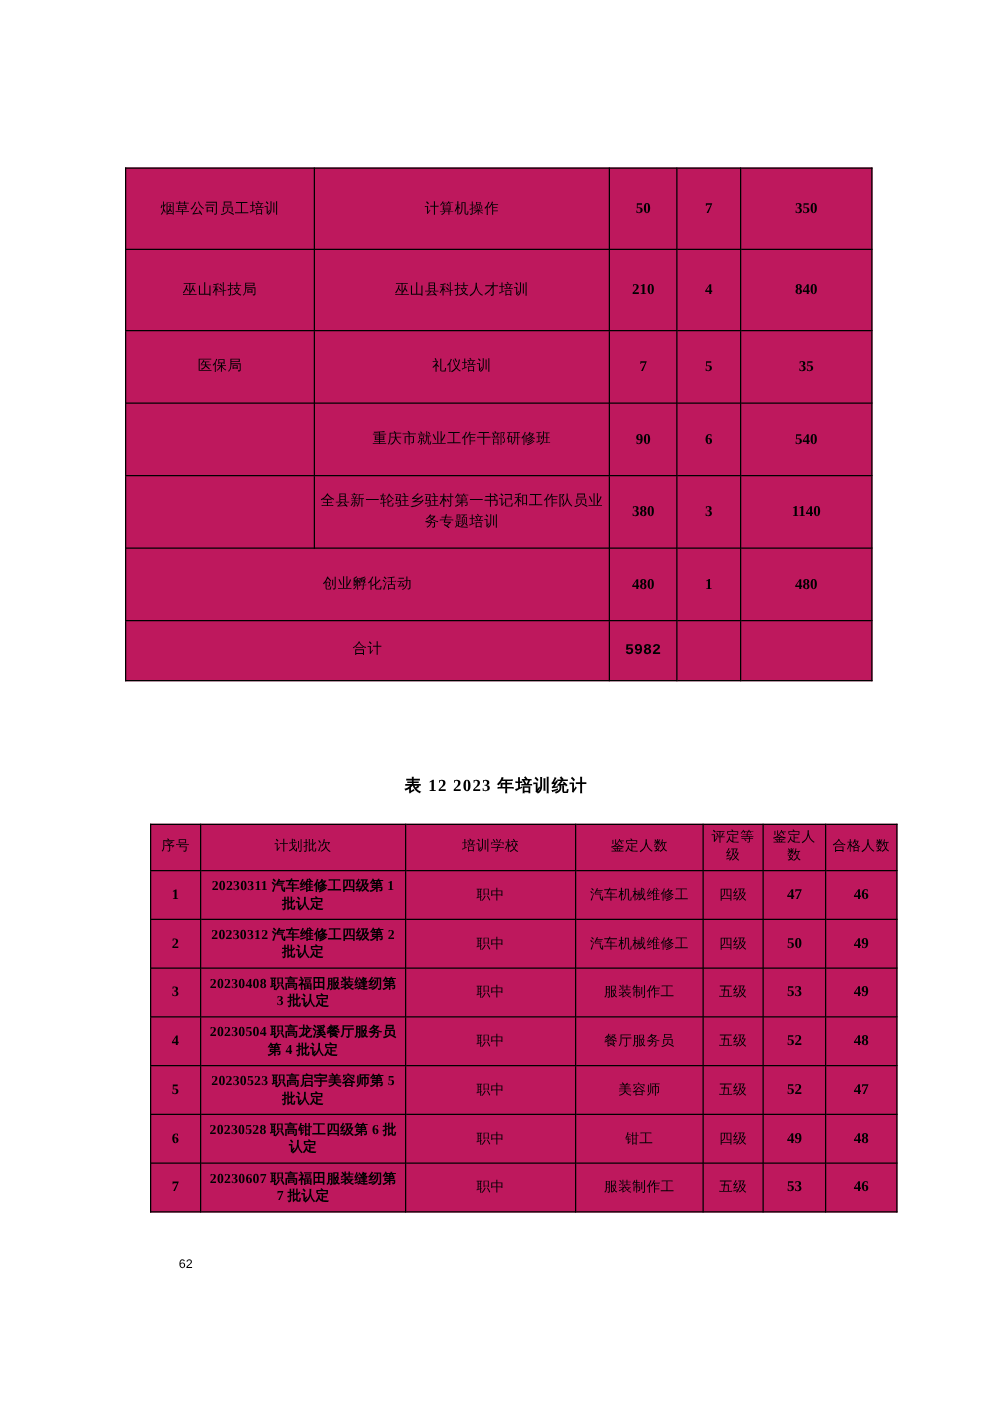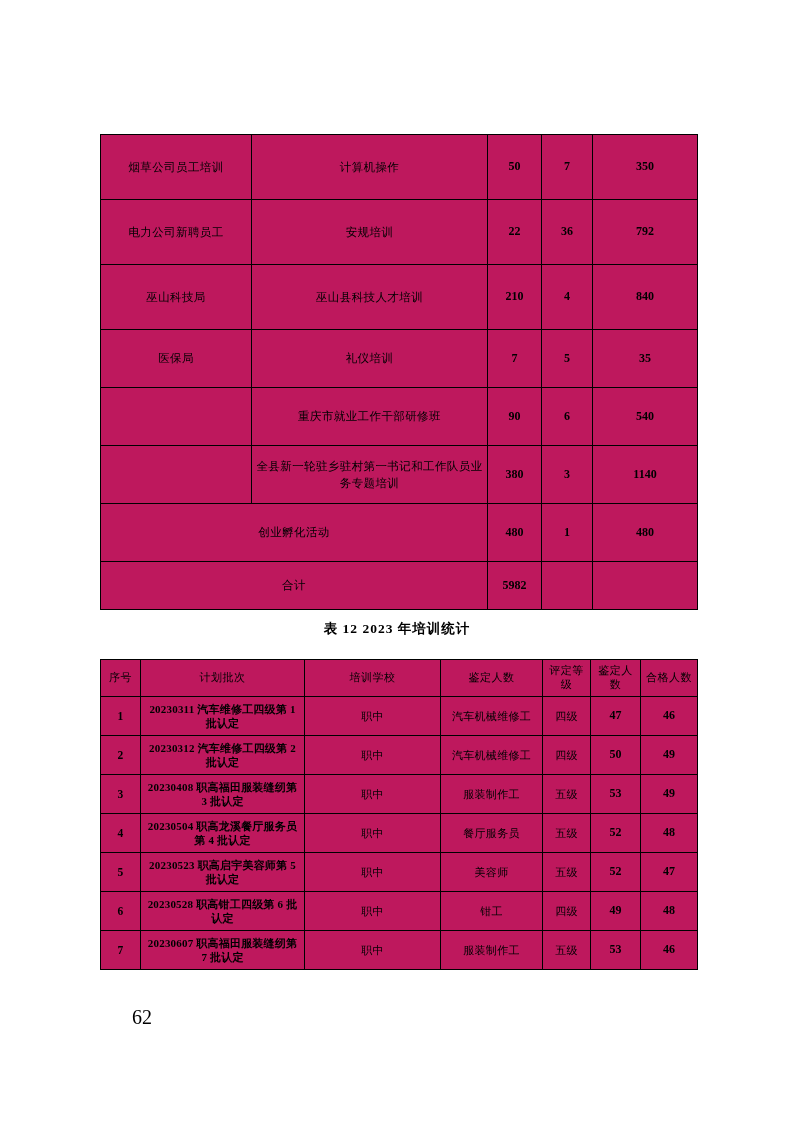--- a/index.html
+++ b/index.html
@@ -50,42 +50,42 @@
   }
   #table-continued td {
     font-size: 11.5px;
     line-height: 1.45;
     letter-spacing: 0.4px;
   }
   #table-continued td.org      { height: 62px; }
   #table-continued td.num      { font-family: "Liberation Serif", serif; font-weight: bold; font-size: 12px; letter-spacing: 0; }
   #table-continued tr.r-tall td { height: 62px; }
   #table-continued tr.r-mid  td { height: 55px; }
-  #table-continued tr.r-sum  td { height: 45px; }
+  #table-continued tr.r-sum  td { height: 45px; font-family: Liberation Mono, monospace; }
 
   
   #table-caption {
     position: absolute;
     left: 0;
     top: 620px;
     width: 794px;
     text-align: center;
     font-size: 13.5px;
     font-weight: bold;
     letter-spacing: 1px;
   }
 
   
   #table2-wrap {
     position: absolute;
     left: 100px;
     top: 659px;
     width: 597px;
   }
-  #table2 { width: 597px; }
+  #table2 { width: 597px; margin-left: 20px; }
   #table2 th {
     font-size: 11px;
     line-height: 1.25;
     height: 34px;
     letter-spacing: 0.5px;
   }
   #table2 td {
     font-size: 11px;
     line-height: 1.3;
     height: 36px;
@@ -105,24 +105,24 @@
   #table2 td.cnt {
     font-family: "Liberation Serif", serif;
     font-weight: bold;
     font-size: 12px;
     letter-spacing: 0;
   }
 
   
   #page-number {
     position: absolute;
-    left: 132px;
+    left: 143px;
     top: 1006px;
-    font-size: 20px;
-    font-family: Liberation Serif, serif;
+    font-size: 10px;
+    font-family: Liberation Sans, sans-serif;
   }
 </style>
 </head>
 <body>
 
 <div class="page">
 
   <div id="table-continued-wrap">
     <table id="table-continued">
       <colgroup>
@@ -134,27 +134,20 @@
       </colgroup>
       <tbody>
         <tr class="r-tall">
           <td class="org">烟草公司员工培训</td>
           <td class="proj">计算机操作</td>
           <td class="num">50</td>
           <td class="num">7</td>
           <td class="num">350</td>
         </tr>
         <tr class="r-tall">
-          <td class="org">电力公司新聘员工</td>
-          <td class="proj">安规培训</td>
-          <td class="num">22</td>
-          <td class="num">36</td>
-          <td class="num">792</td>
-        </tr>
-        <tr class="r-tall">
           <td class="org">巫山科技局</td>
           <td class="proj">巫山县科技人才培训</td>
           <td class="num">210</td>
           <td class="num">4</td>
           <td class="num">840</td>
         </tr>
         <tr class="r-mid">
           <td class="org">医保局</td>
           <td class="proj">礼仪培训</td>
           <td class="num">7</td>

